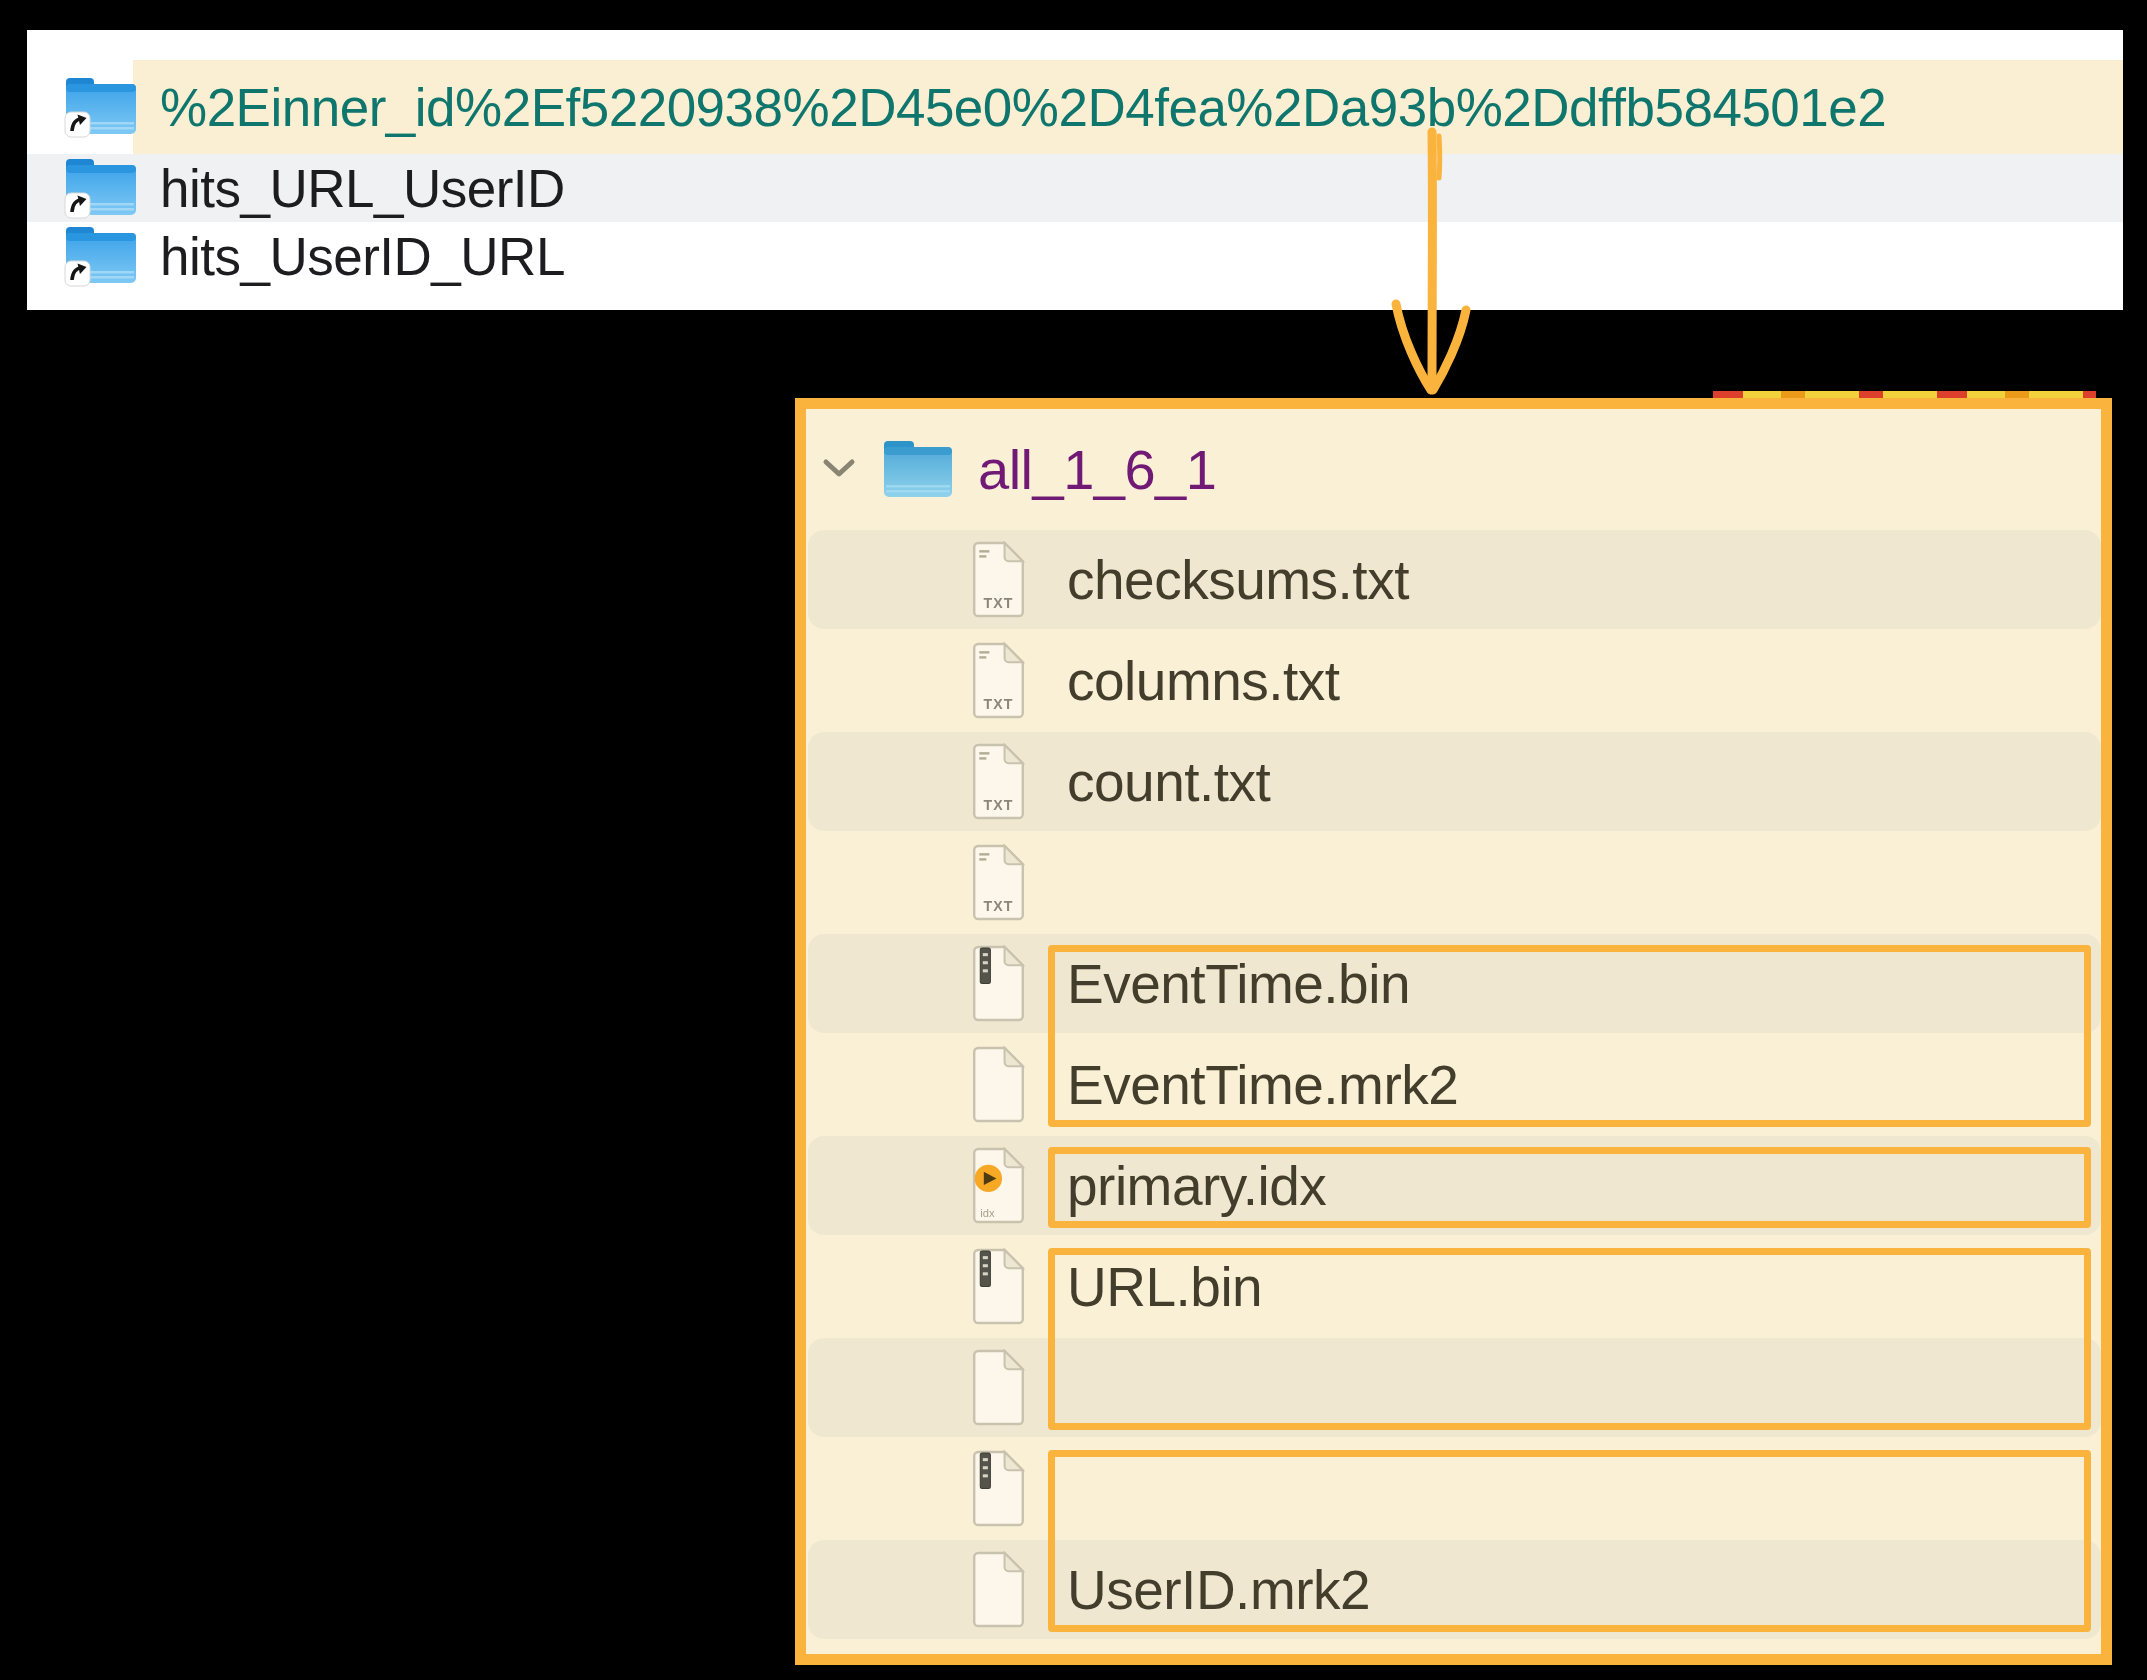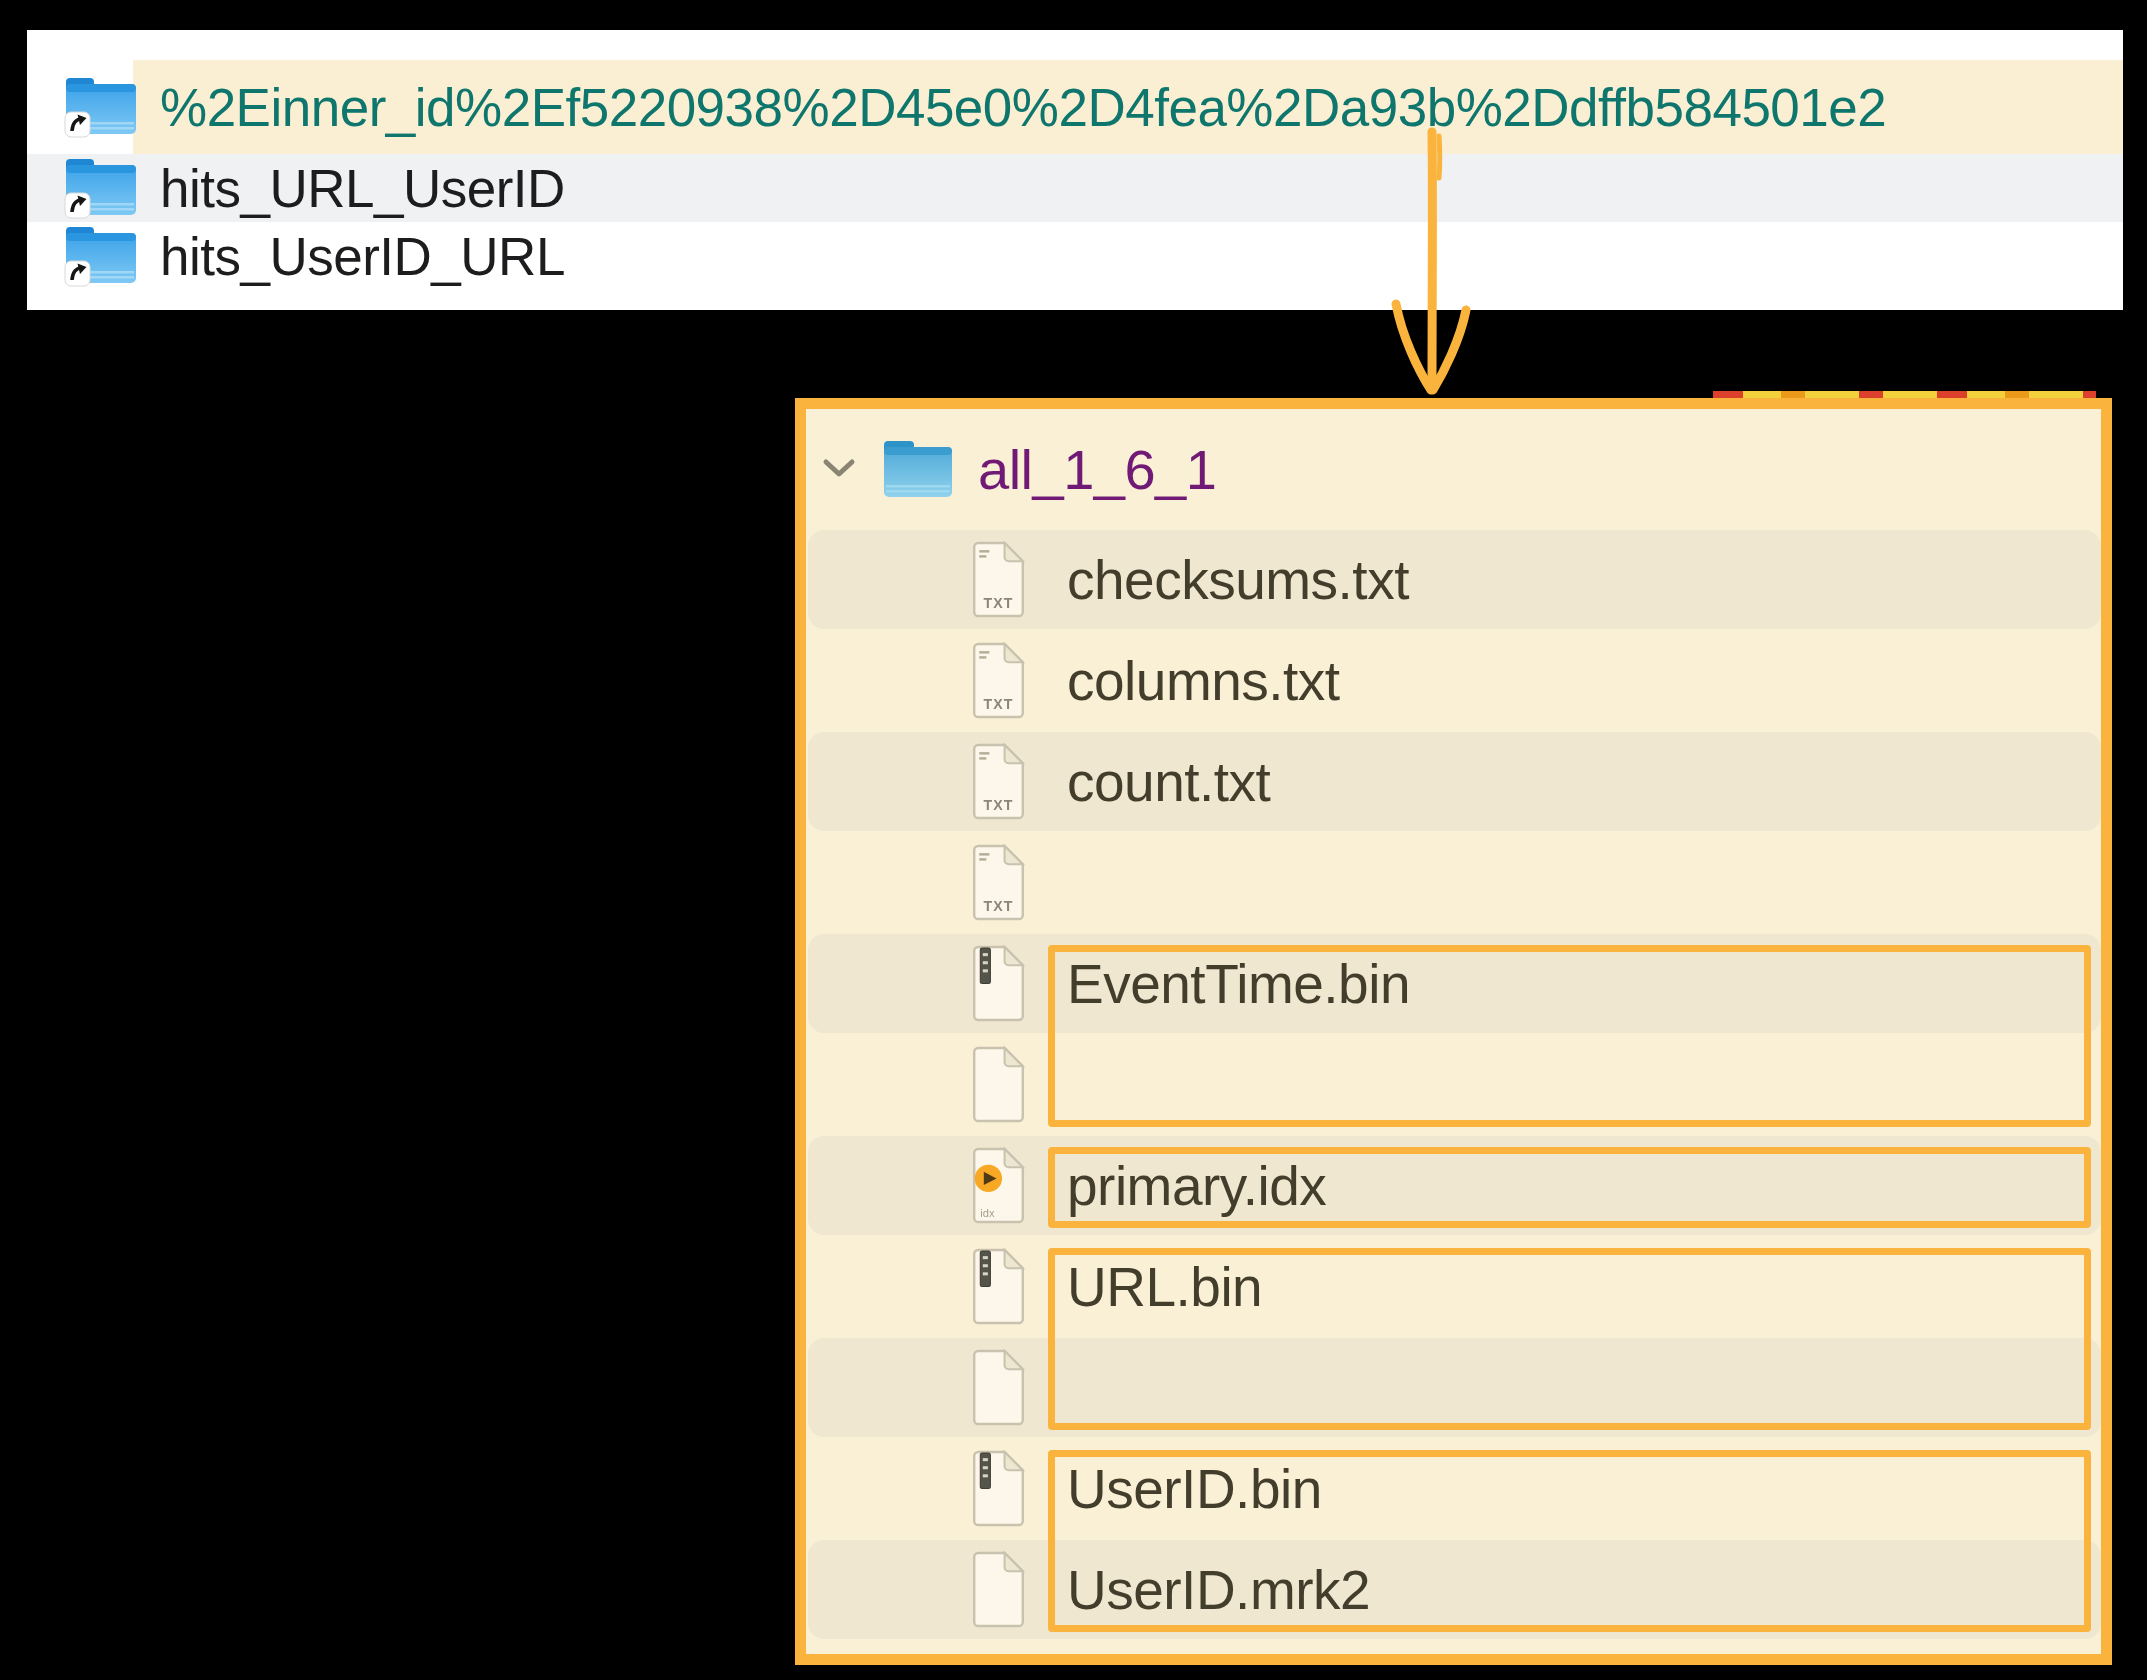--- a/index.html
+++ b/index.html
@@ -333,20 +333,21 @@
           <rect x="14.5" y="9" width="5" height="3" fill="#D9D5C5"></rect>
           <rect x="14.5" y="17" width="5" height="3" fill="#D9D5C5"></rect>
           <rect x="14.5" y="25" width="5" height="3" fill="#D9D5C5"></rect>
         </g>
         <g class="g-idx" style="display: none;">
           <circle cx="20" cy="32" r="13.5" fill="#F7A825"></circle>
           <path d="M15.5 25.5 L28 32 L15.5 38.5 Z" fill="#4E3B13"></path>
           <text class="idx-badge-text" x="19" y="70" text-anchor="middle" font-size="11" fill="#A79F8B"></text>
         </g>
       </svg>
+      <span class="row-label">EventTime.mrk2</span>
     </div>
 
     <div class="file-row">
       <div class="stripe"></div>
       <svg class="file-icon" viewBox="0 0 60 78">
         <path d="M10 3 h26 l18 18 v50 a4 4 0 0 1 -4 4 H10 a4 4 0 0 1 -4 -4 V7 a4 4 0 0 1 4 -4 z" fill="#FCF7EA" stroke="#C9C2AE" stroke-width="2.4"></path>
         <path d="M36 3 l18 18 h-14 a4 4 0 0 1 -4 -4 z" fill="#EDE6D1" stroke="#C9C2AE" stroke-width="2"></path>
         <g class="g-marks" style="display: none;">
           <rect x="11" y="10" width="10" height="2.4" fill="#B3AC97"></rect>
           <rect x="11" y="15" width="7" height="2.4" fill="#B3AC97"></rect>
@@ -439,21 +440,20 @@
           <rect x="14.5" y="9" width="5" height="3" fill="#D9D5C5"></rect>
           <rect x="14.5" y="17" width="5" height="3" fill="#D9D5C5"></rect>
           <rect x="14.5" y="25" width="5" height="3" fill="#D9D5C5"></rect>
         </g>
         <g class="g-idx" style="display: none;">
           <circle cx="20" cy="32" r="13.5" fill="#F7A825"></circle>
           <path d="M15.5 25.5 L28 32 L15.5 38.5 Z" fill="#4E3B13"></path>
           <text class="idx-badge-text" x="19" y="70" text-anchor="middle" font-size="11" fill="#A79F8B"></text>
         </g>
       </svg>
-      <span class="row-label">UserID.bin</span>
     </div>
 
     <div class="file-row">
       <div class="stripe"></div>
       <svg class="file-icon" viewBox="0 0 60 78">
         <path d="M10 3 h26 l18 18 v50 a4 4 0 0 1 -4 4 H10 a4 4 0 0 1 -4 -4 V7 a4 4 0 0 1 4 -4 z" fill="#FCF7EA" stroke="#C9C2AE" stroke-width="2.4"></path>
         <path d="M36 3 l18 18 h-14 a4 4 0 0 1 -4 -4 z" fill="#EDE6D1" stroke="#C9C2AE" stroke-width="2"></path>
         <g class="g-marks" style="display: none;">
           <rect x="11" y="10" width="10" height="2.4" fill="#B3AC97"></rect>
           <rect x="11" y="15" width="7" height="2.4" fill="#B3AC97"></rect>

